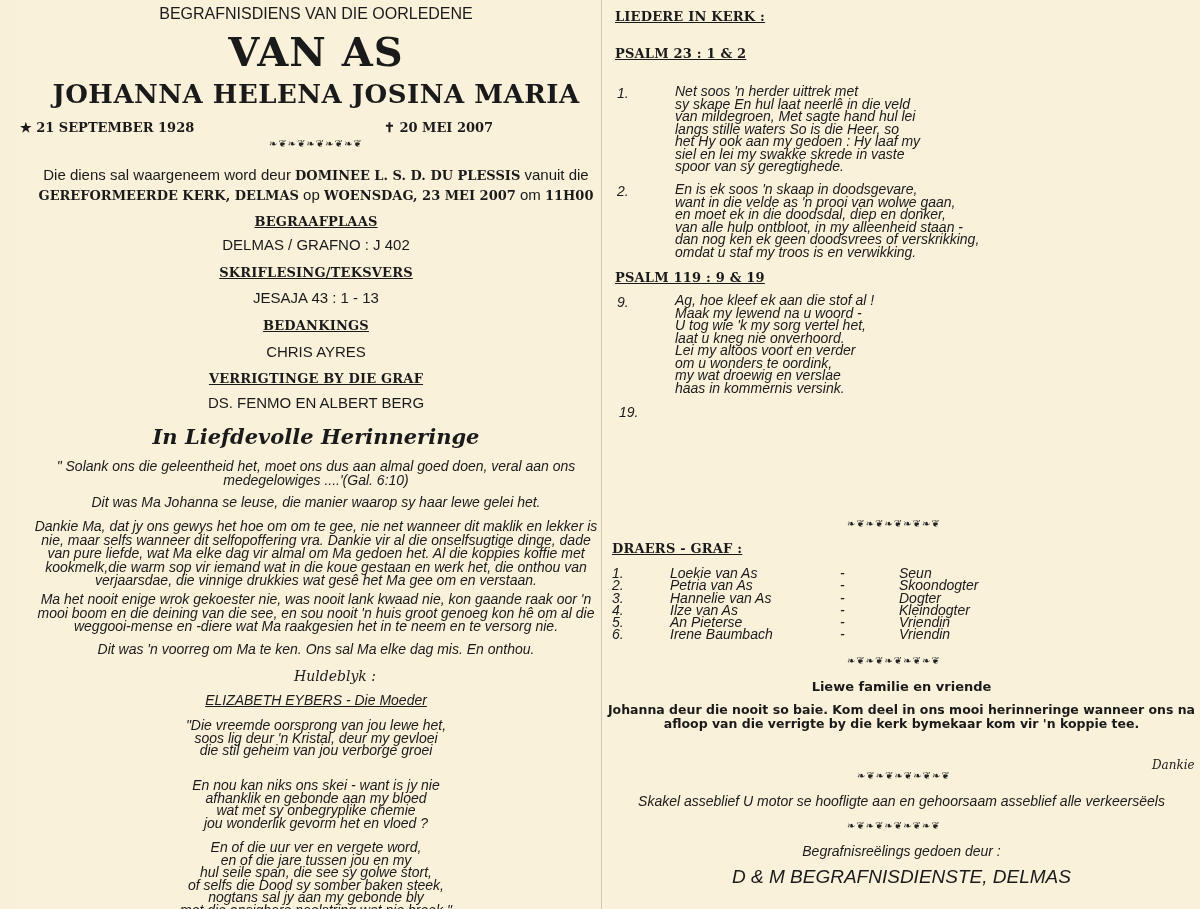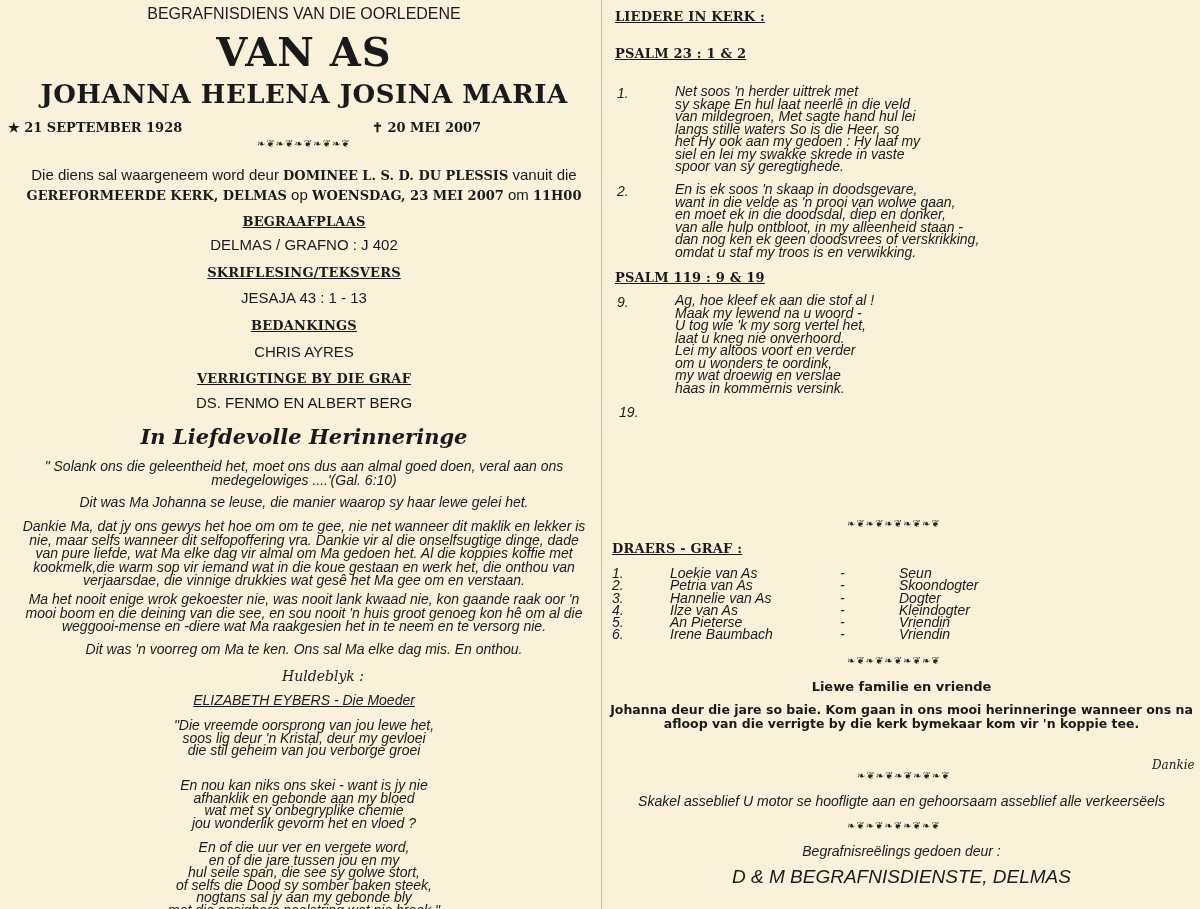--- a/index.html
+++ b/index.html
@@ -4,21 +4,21 @@
 <style>
   html, body { margin: 0; padding: 0; }
   body {
     width: 1200px; height: 909px; overflow: hidden;
     background: #f8f0d8;
     font-family: "Liberation Sans", sans-serif;
     color: #1a1a1a;
     position: relative;
   }
   .page { position: absolute; top: 0; height: 909px; background: #f9f1da; }
-  .page.left { left: 4px; width: 600px; }
+  .page.left { left: 16px; width: 600px; }
   .page.right { left: 601px; width: 599px; border-left: 1px solid #cfc6ad; }
   .abs { position: absolute; }
   .center { text-align: center; }
   .serifbold { font-family: "DejaVu Serif", serif; font-weight: bold; }
   .head-u { font-family: "DejaVu Serif", serif; font-weight: bold; text-decoration: underline; font-size: 13px; letter-spacing: 0.2px; }
   .plain { font-size: 15px; }
   .ital { font-style: italic; text-align: center; }
   .ornament { font-family: "DejaVu Sans", sans-serif; font-size: 10px; letter-spacing: 1px; color: #222; }
   .poem { font-style: italic; font-size: 14px; line-height: 12.5px; }
   .verse-num { font-style: italic; font-size: 14px; }
@@ -179,21 +179,21 @@
       <span style="width:170px;">Irene Baumbach</span>
       <span style="width:59px;">-</span>
       <span>Vriendin</span>
     </div>
   </div>
 
   <div class="abs ornament" style="left:245px;top:655px;">❧❦❧❦❧❦❧❦❧❦</div>
 
   <div class="abs center bold-dark" style="left:0;width:599px;top:679px;font-size:13px;">Liewe familie en vriende</div>
   <div class="abs center bold-dark" style="left:0;width:599px;top:703px;font-size:12.5px;line-height:14px;">
-    <div>Johanna deur die jare so baie.  Kom gaan in ons mooi herinneringe wanneer ons na</div>
+    <div>Johanna deur die nooit so baie.  Kom deel in ons mooi herinneringe wanneer ons na</div>
     <div>afloop van die verrigte by die kerk bymekaar kom vir 'n koppie tee.</div>
   </div>
 
   <div class="abs" style="left:550px;top:758px;font-family:'DejaVu Serif',serif;font-style:italic;font-size:12px;">Dankie</div>
 
   <div class="abs ornament" style="left:255px;top:770px;">❧❦❧❦❧❦❧❦❧❦</div>
 
   <div class="abs center ital" style="left:0;width:599px;top:793px;font-size:14px;">Skakel asseblief U motor se hoofligte aan en gehoorsaam asseblief alle verkeersëels</div>
 
   <div class="abs ornament" style="left:245px;top:820px;">❧❦❧❦❧❦❧❦❧❦</div>

